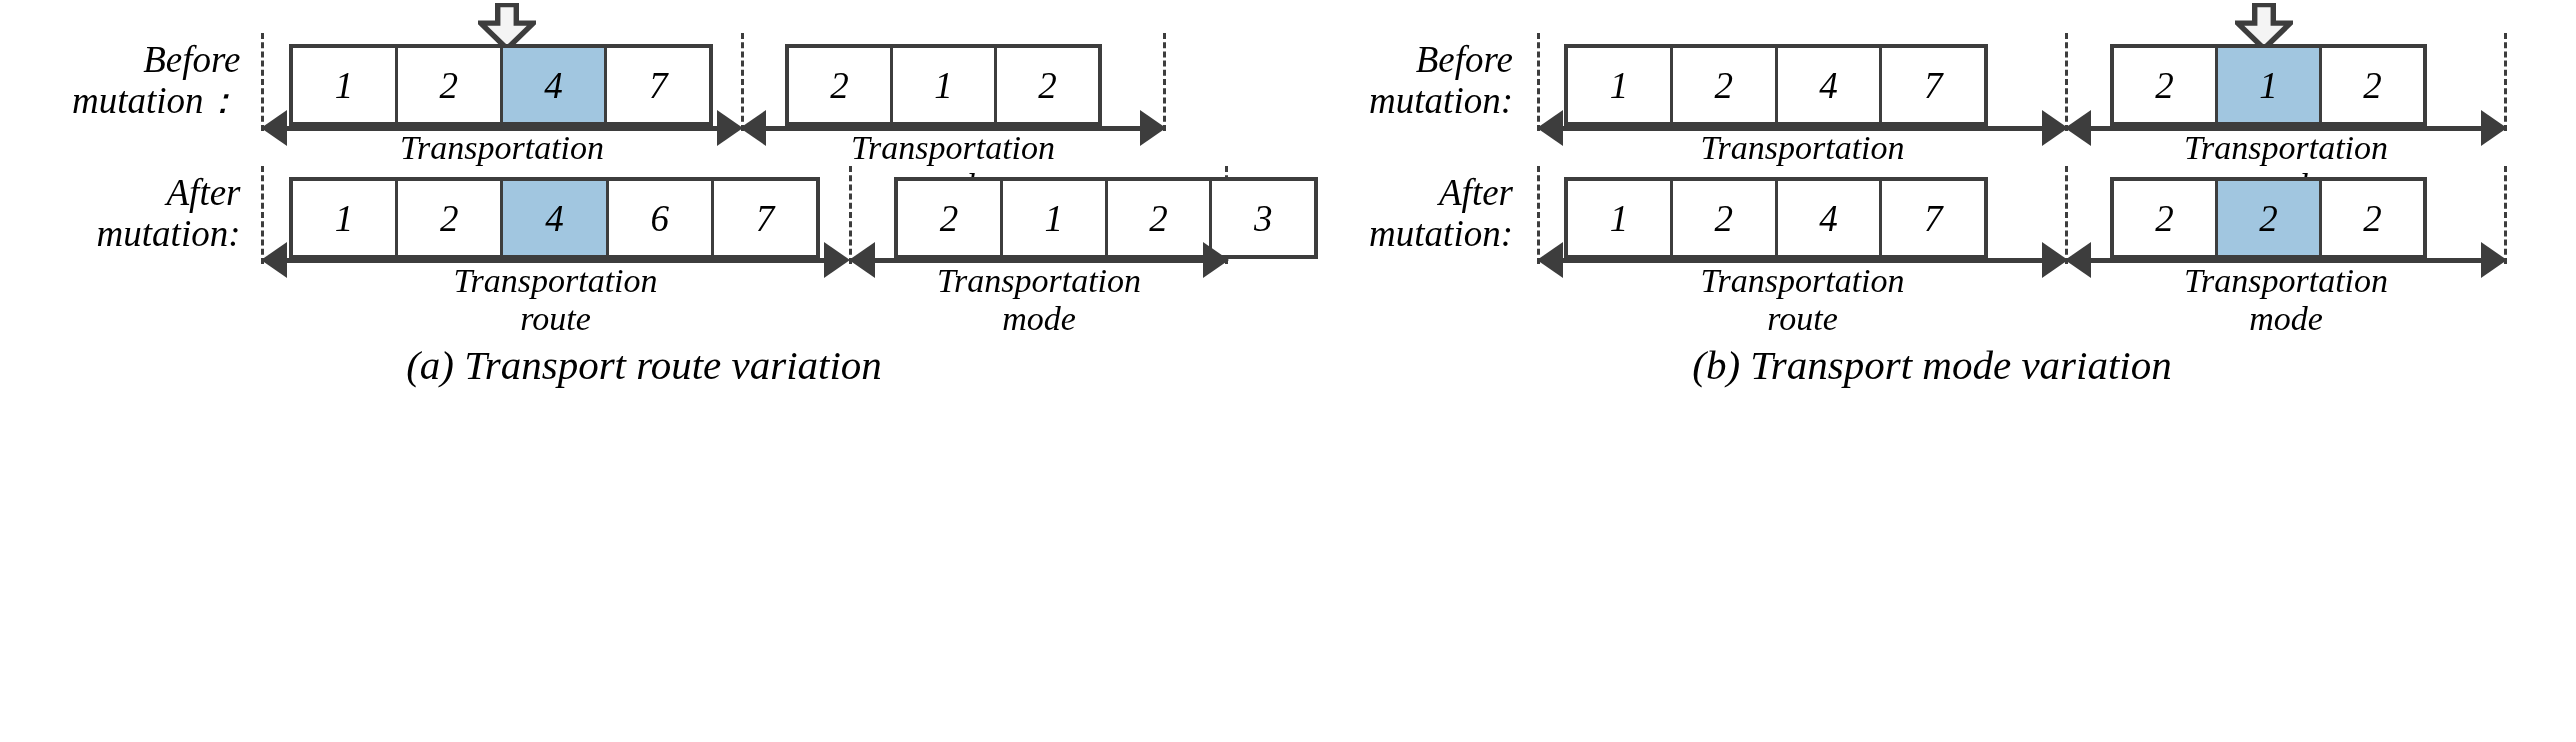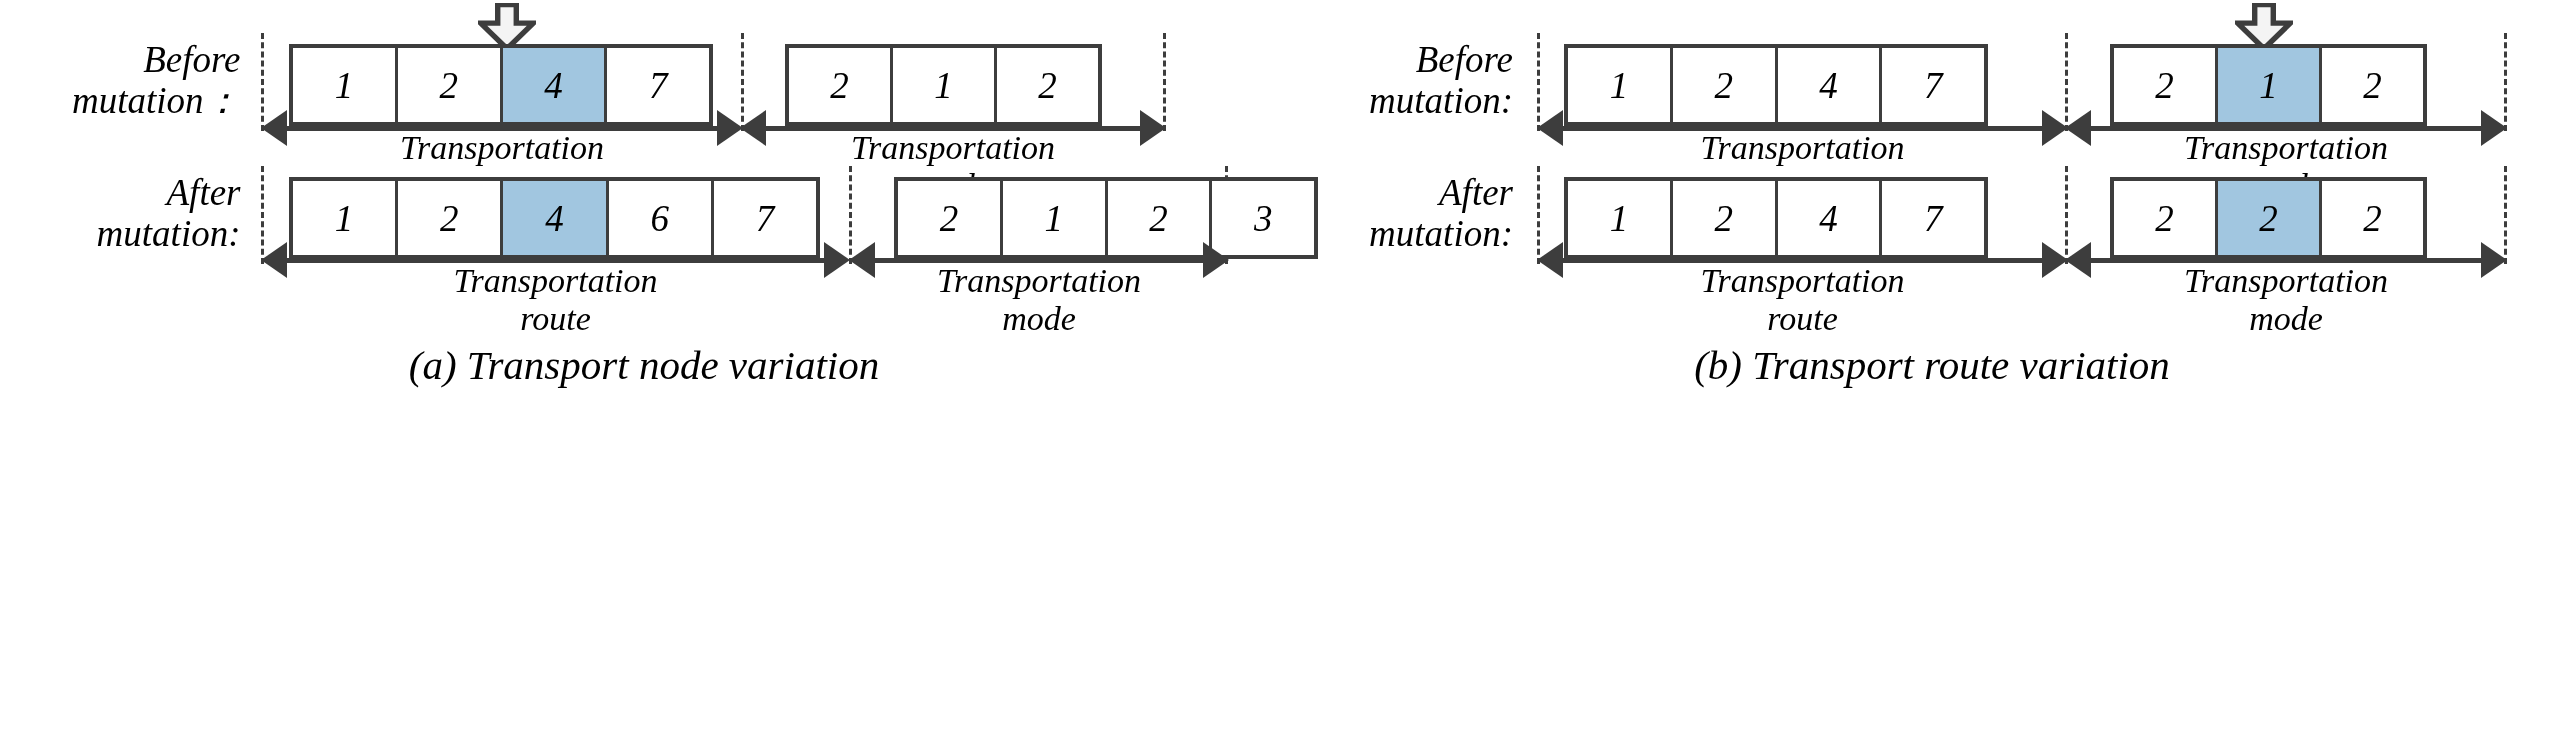--- a/index.html
+++ b/index.html
@@ -172,21 +172,21 @@
     <div class="head left"></div>
       <div class="shaft"></div>
       <div class="head right"></div>
   </div>
 
   <div class="seg-label" style="left:261px;top:262px;width:589px;">Transportation
 route</div>
   <div class="seg-label" style="left:849px;top:262px;width:380px;">Transportation
 mode</div>
 
-  <div class="fig-caption" style="left:0;top:343px;width:1288px;">(a) Transport node variation</div>
+  <div class="fig-caption" style="left:0;top:343px;width:1288px;">(a) Transport route variation</div>
 </div>
 
 <div class="panel" id="panel-b">
 
   <div class="row-label" style="left:0px;top:39px;width:225px;">Before
 mutation:</div>
 
   <div class="dashed-sep" style="left:249px;top:33px;height:98px;"></div>
   <div class="dashed-sep" style="left:777px;top:33px;height:98px;"></div>
   <div class="dashed-sep" style="left:1216px;top:33px;height:98px;"></div>
@@ -255,15 +255,15 @@
     <div class="head left"></div>
       <div class="shaft"></div>
       <div class="head right"></div>
   </div>
 
   <div class="seg-label" style="left:249px;top:262px;width:531px;">Transportation
 route</div>
   <div class="seg-label" style="left:777px;top:262px;width:442px;">Transportation
 mode</div>
 
-  <div class="fig-caption" style="left:0;top:343px;width:1288px;">(b) Transport route variation</div>
+  <div class="fig-caption" style="left:0;top:343px;width:1288px;">(b) Transport mode variation</div>
 </div>
 
 
 </body></html>

